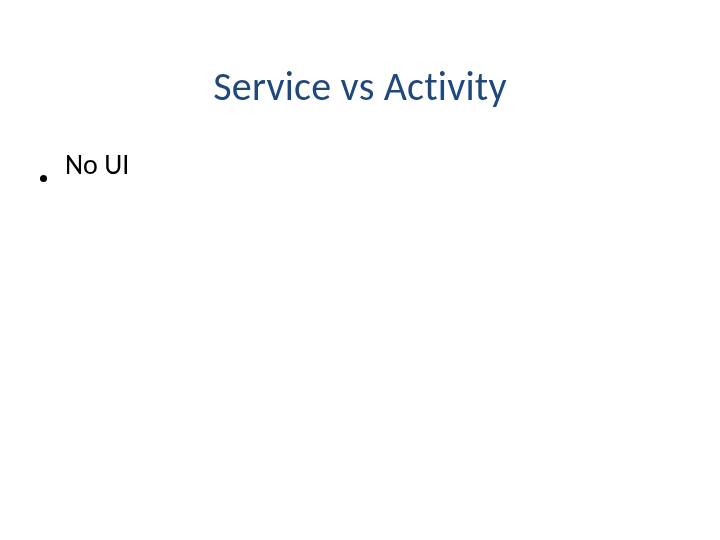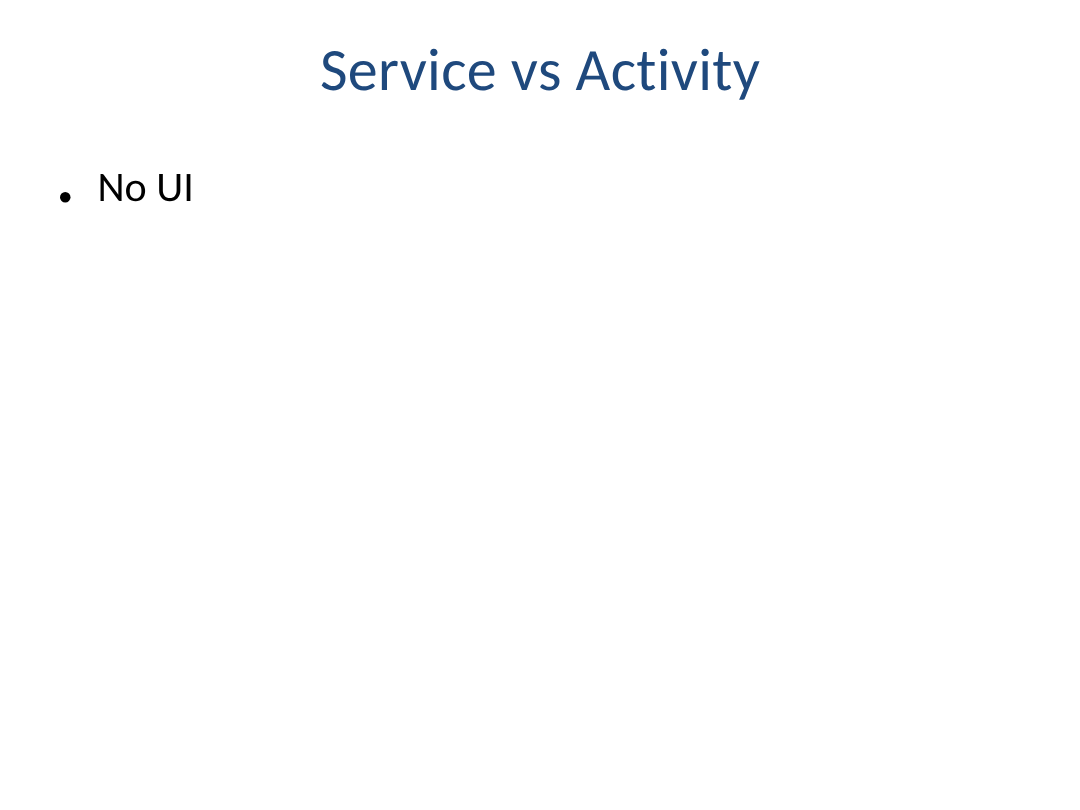--- a/index.html
+++ b/index.html
@@ -9,41 +9,42 @@
     height: 540px;
     background: #ffffff;
     font-family: Calibri, "Segoe UI", Arial, sans-serif;
     overflow: hidden;
   }
   .slide {
     width: 720px;
     height: 444px;
     position: relative;
     box-sizing: border-box;
+    margin-top: 40px;
   }
   .title {
     position: absolute;
     top: 22px;
     left: 0;
     width: 720px;
     text-align: center;
     font-size: 40px;
     font-weight: 400;
     color: #1f497d;
     letter-spacing: 0.2px;
   }
   .body {
     position: absolute;
     top: 108px;
     left: 40px;
     right: 40px;
   }
   .bullet-item {
     display: flex;
-    align-items: center;
+    align-items: flex-end;
     margin-bottom: 42px;
     font-size: 28px;
     color: #000000;
     line-height: 1.2;
   }
   .bullet-dot {
     width: 7px;
     height: 7px;
     background: #000;
     border-radius: 50%;

